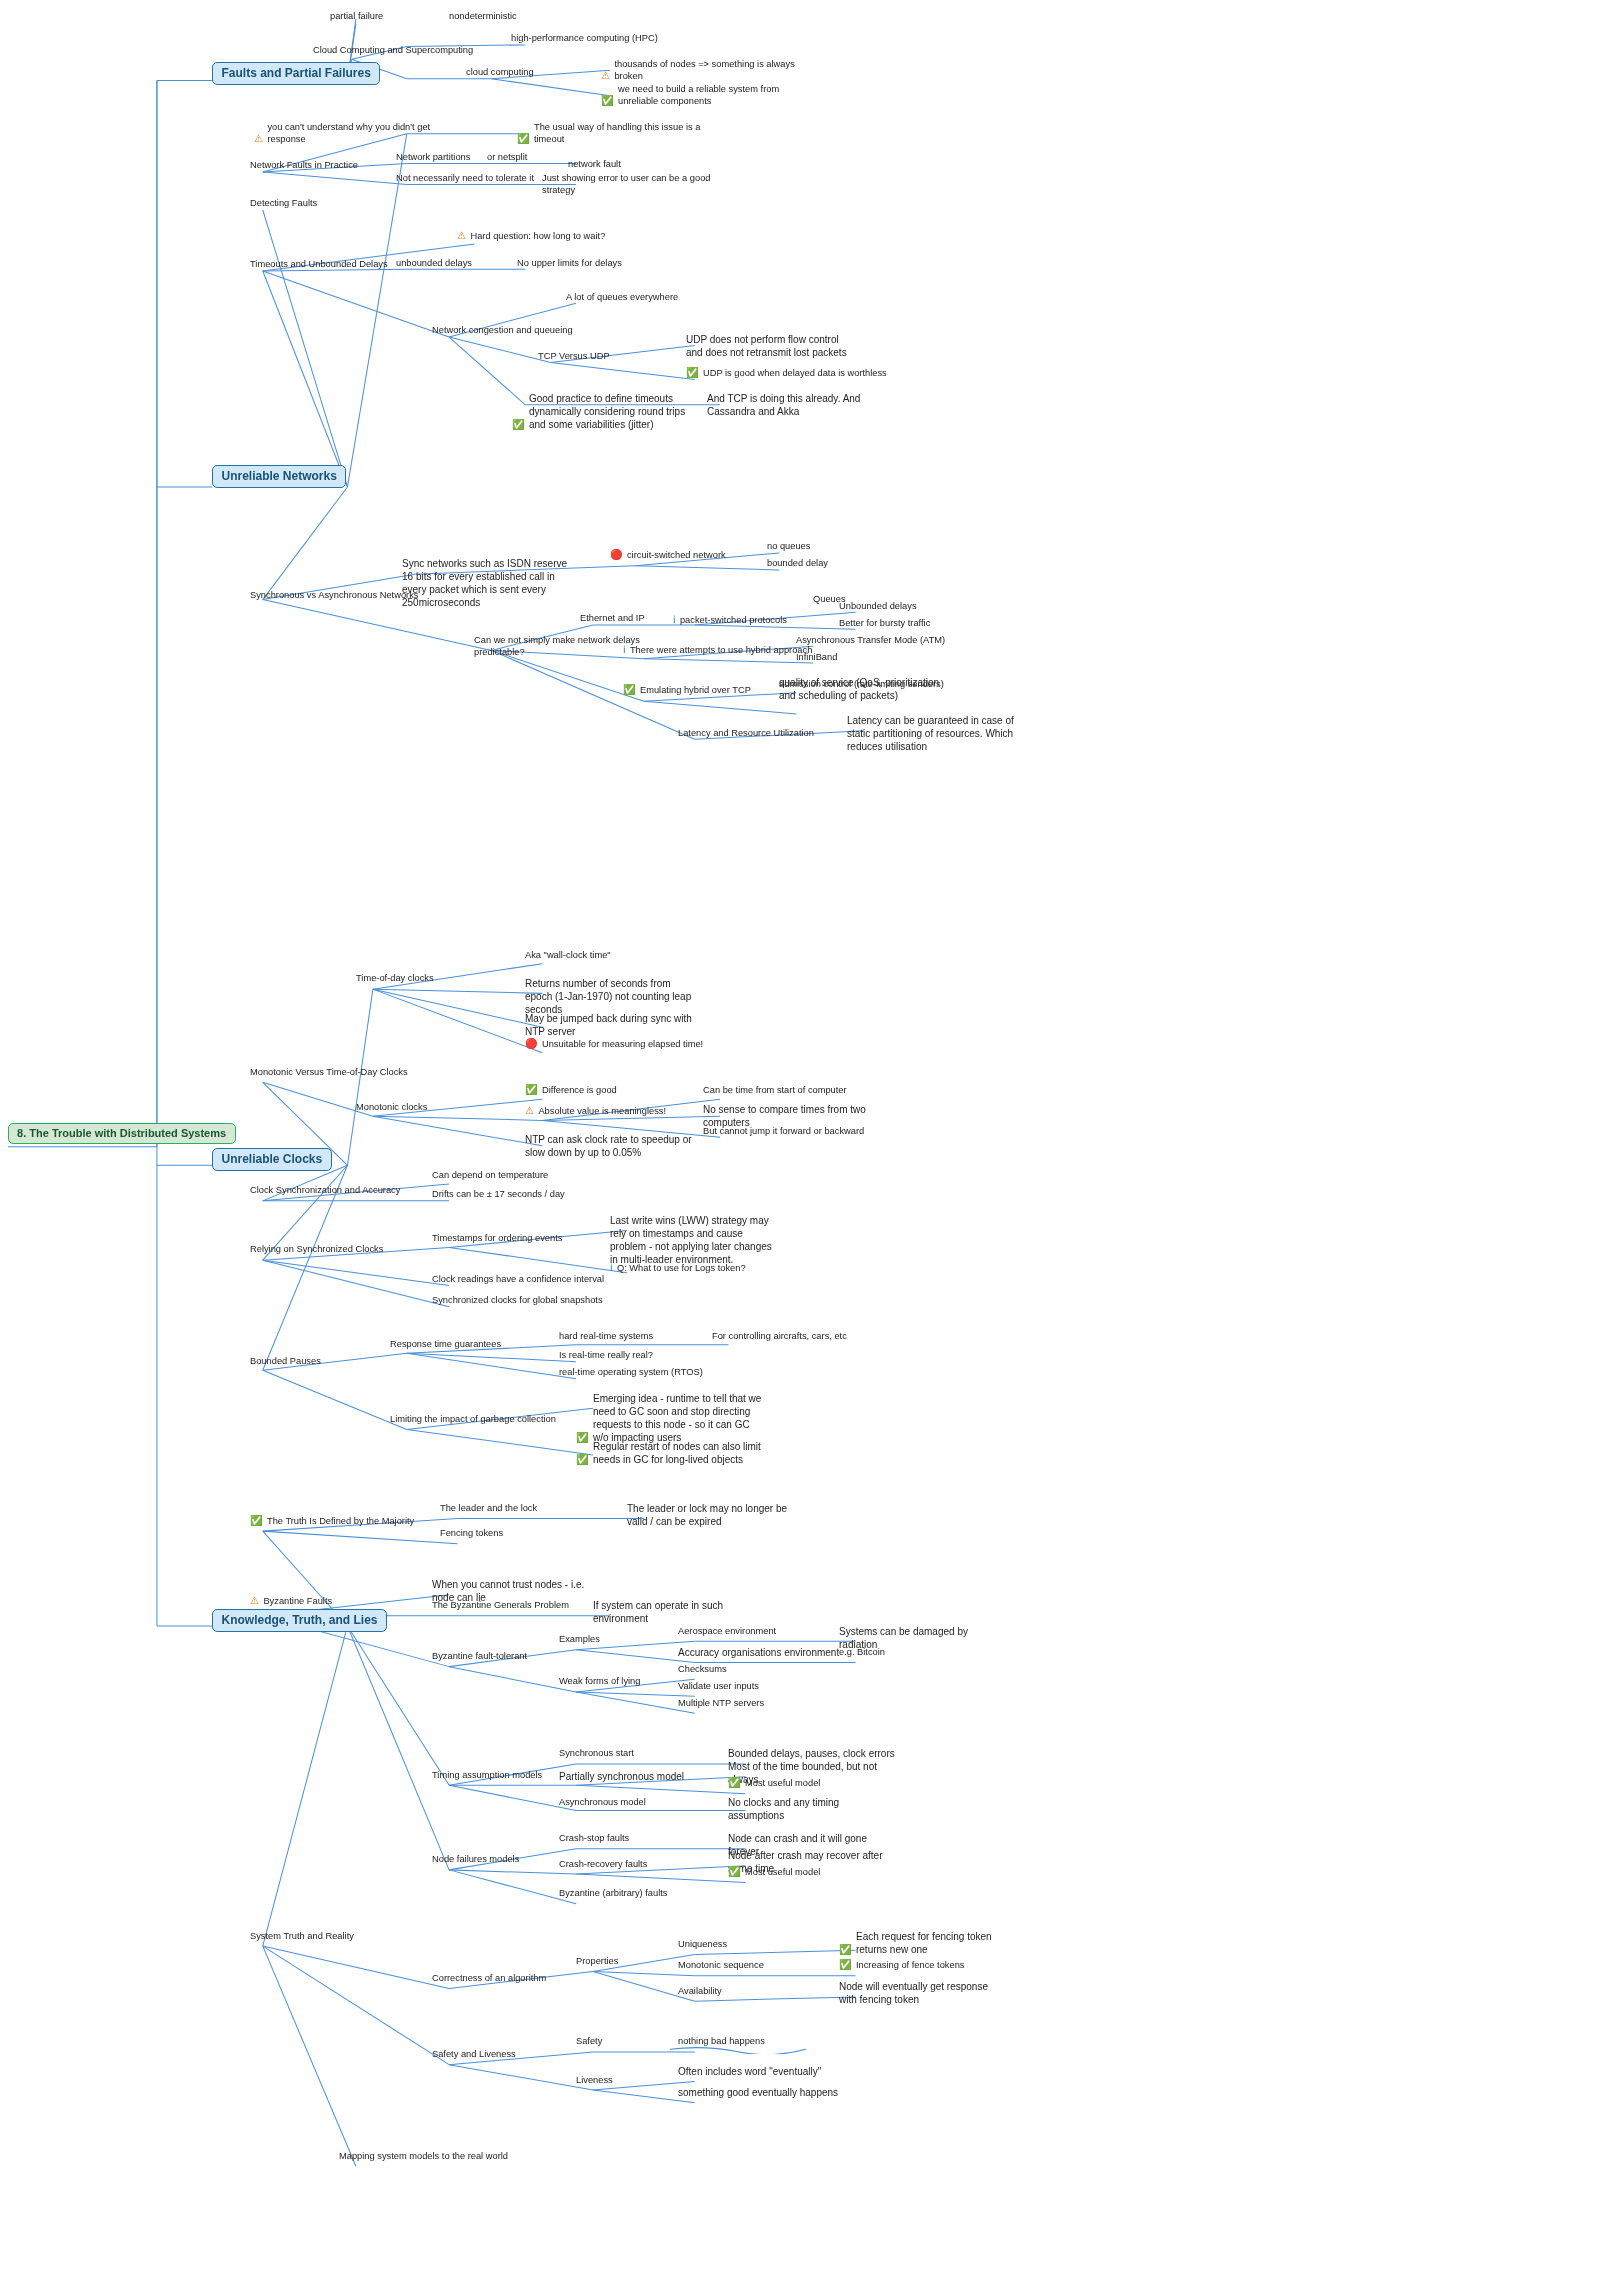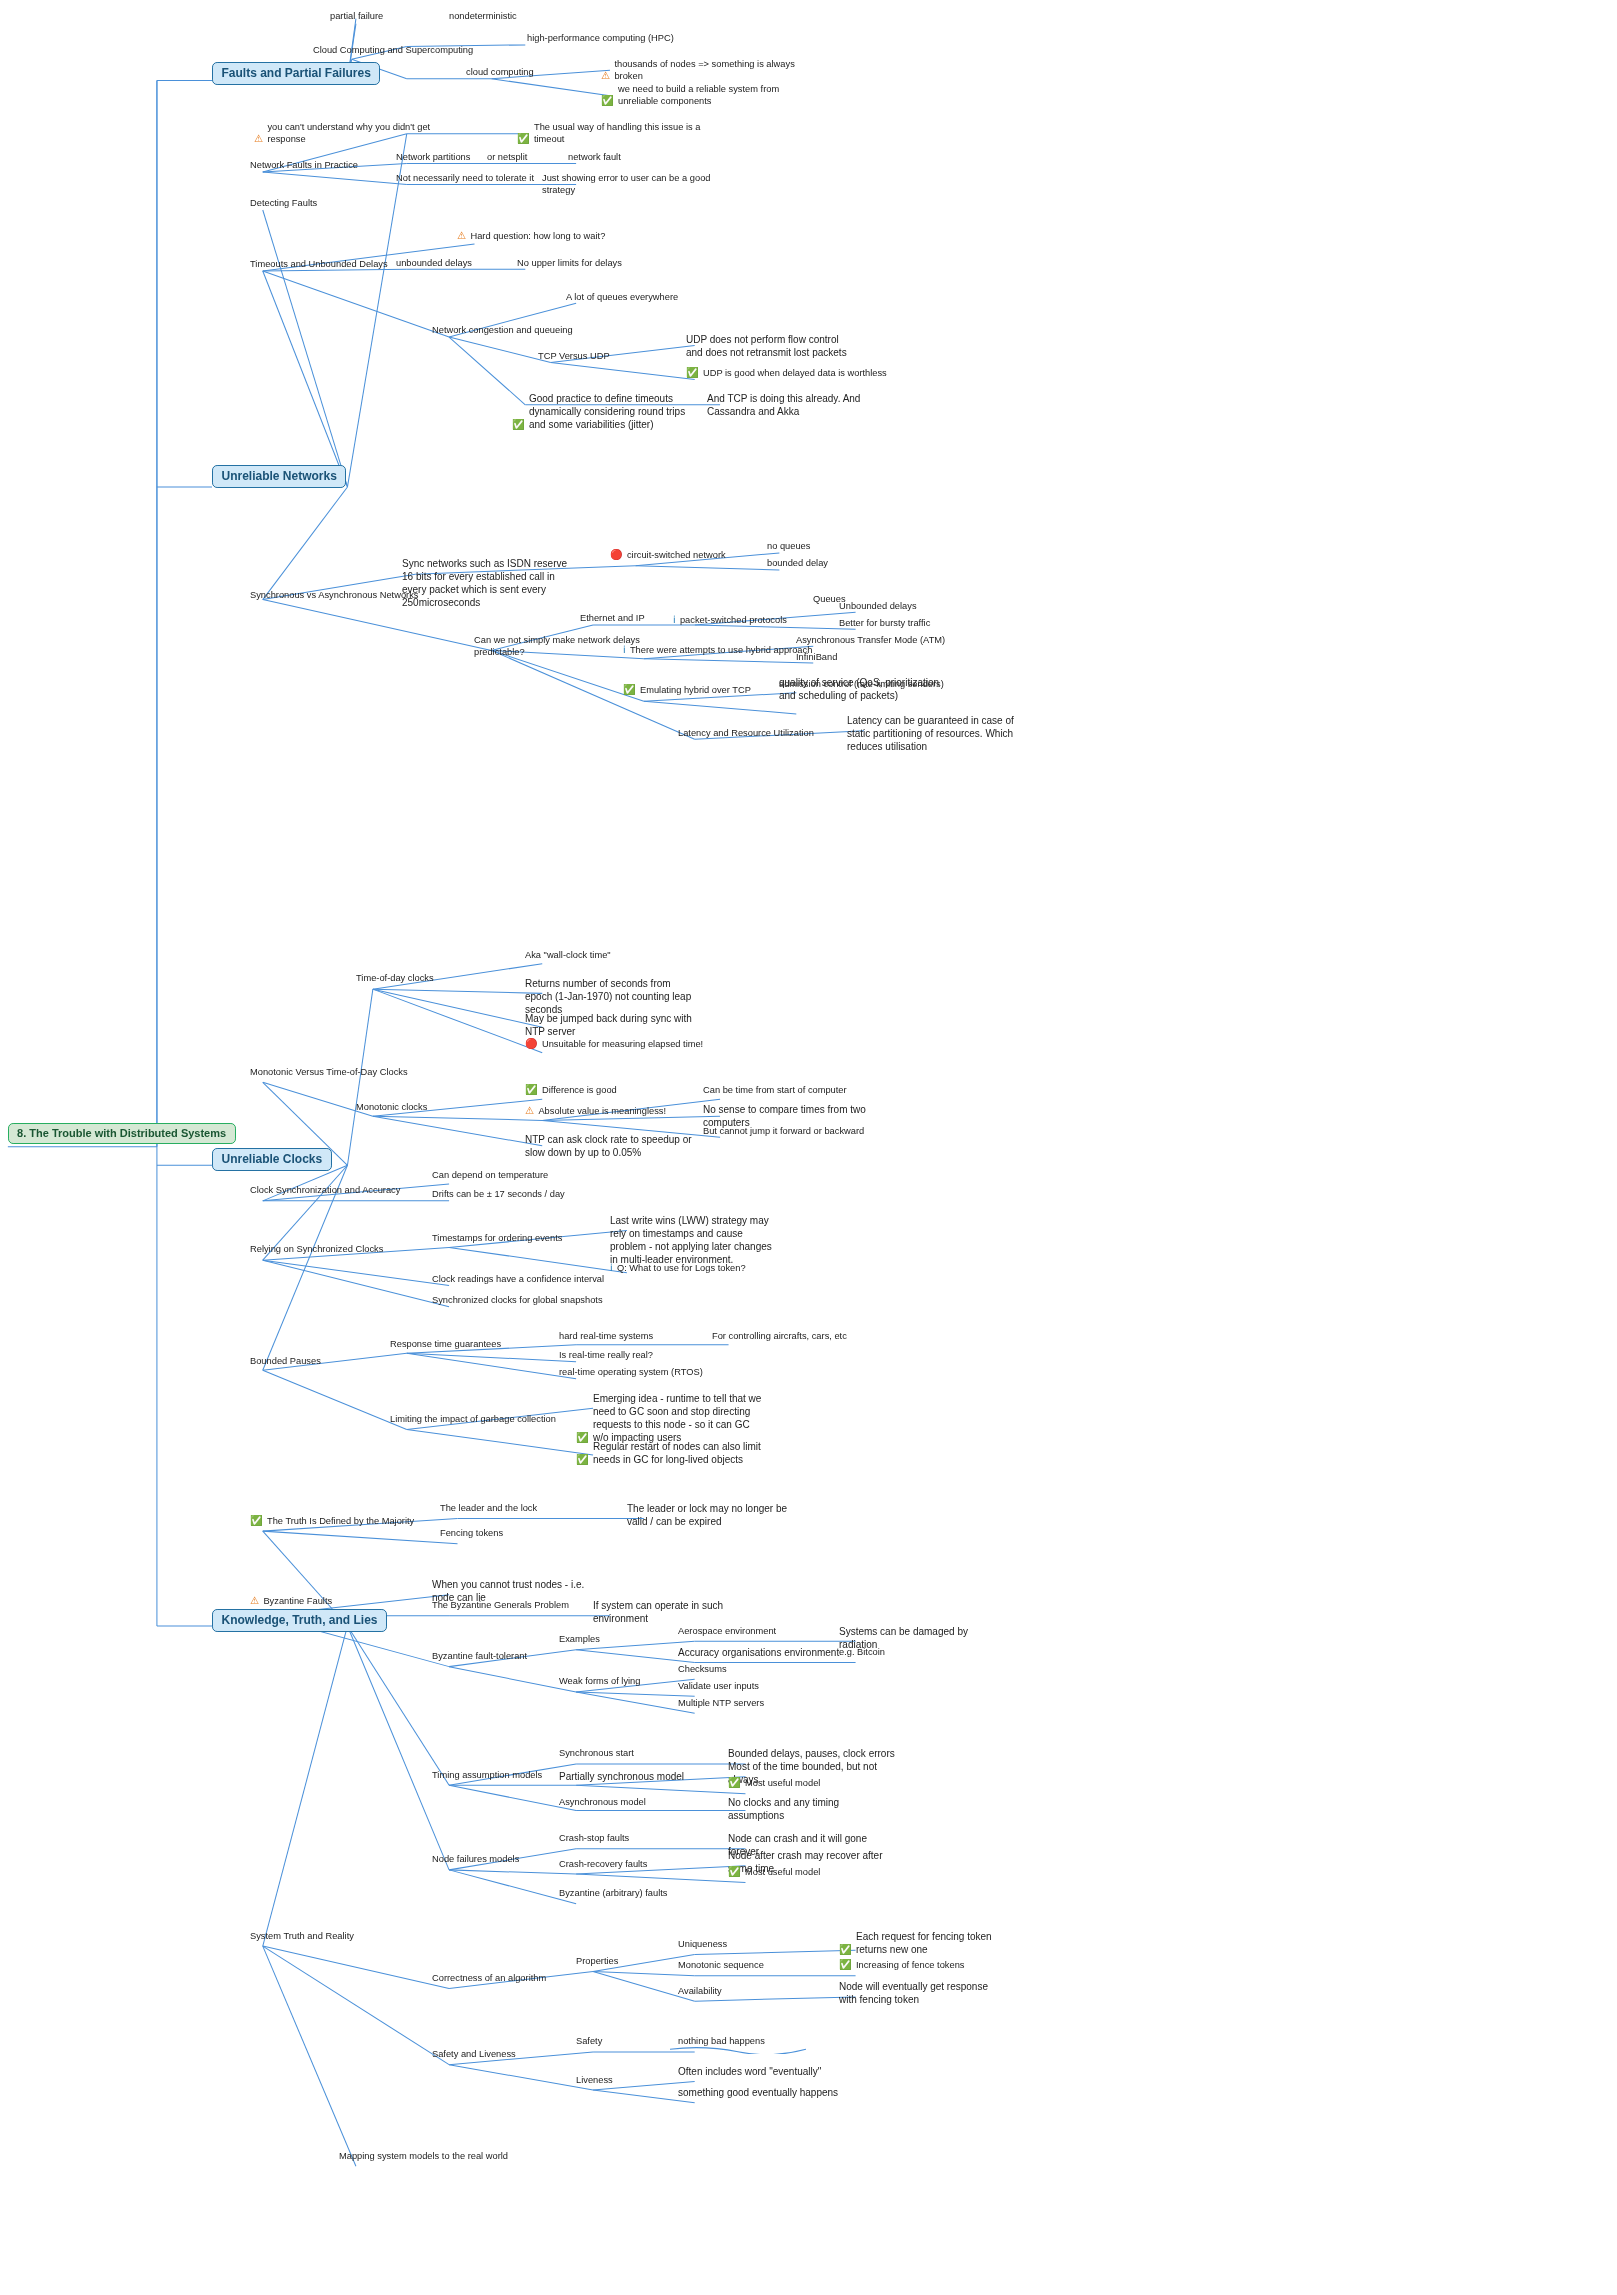--- a/index.html
+++ b/index.html
@@ -227,21 +227,21 @@
 
   <div class="node" style="left:330px; top:10.2px">
     <span class="node-text">partial failure</span>
   </div>
   <div class="node" style="left:449px; top:10.2px">
     <span class="node-text">nondeterministic</span>
   </div>
   <div class="node" style="left:313px; top:44px">
     <span class="node-text">Cloud Computing and Supercomputing</span>
   </div>
-  <div class="node" style="left:527px; top:32px">
+  <div class="node" style="left:511px; top:32px">
     <span class="node-text">high-performance computing (HPC)</span>
   </div>
   <div class="node" style="left:466px; top:66px">
     <span class="node-text">cloud computing</span>
   </div>
   <div class="node" style="left:601px; top:58px">
     <span class="icon-warn">⚠</span>
     <span class="node-text">thousands of nodes =&gt; something is always broken</span>
   </div>
   <div class="node" style="left:601px; top:83px">
@@ -264,21 +264,21 @@
 
   <div class="node" style="left:250px; top:159px">
     <span class="node-text">Network Faults in Practice</span>
   </div>
   <div class="node" style="left:396px; top:151px">
     <span class="node-text">Network partitions</span>
   </div>
   <div class="node" style="left:487px; top:151px">
     <span class="node-text">or netsplit</span>
   </div>
-  <div class="node" style="left:568px; top:151px">
+  <div class="node" style="left:568px; top:158px">
     <span class="node-text">network fault</span>
   </div>
   <div class="node" style="left:396px; top:172px">
     <span class="node-text">Not necessarily need to tolerate it</span>
   </div>
   <div class="node" style="left:542px; top:172px">
     <span class="node-text">Just showing error to user can be a good strategy</span>
   </div>
   <div class="node" style="left:250px; top:197px">
     <span class="node-text">Detecting Faults</span>

